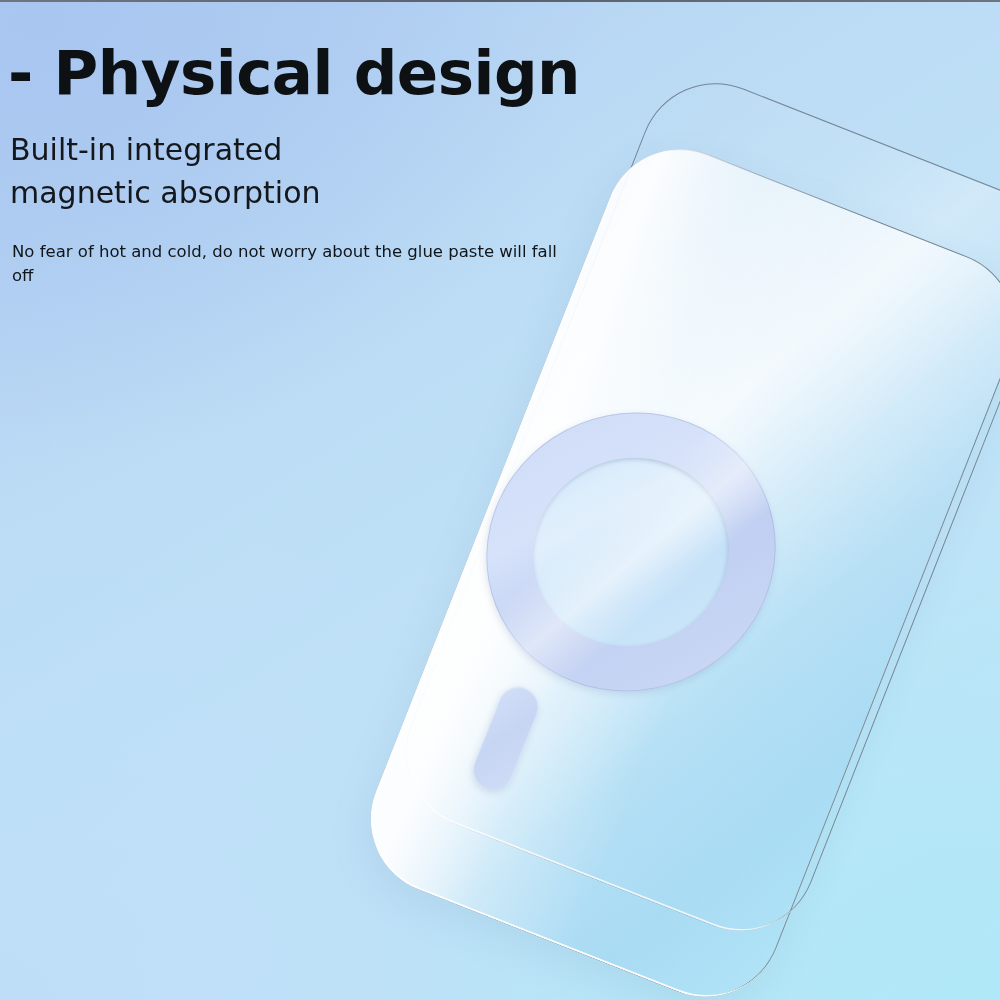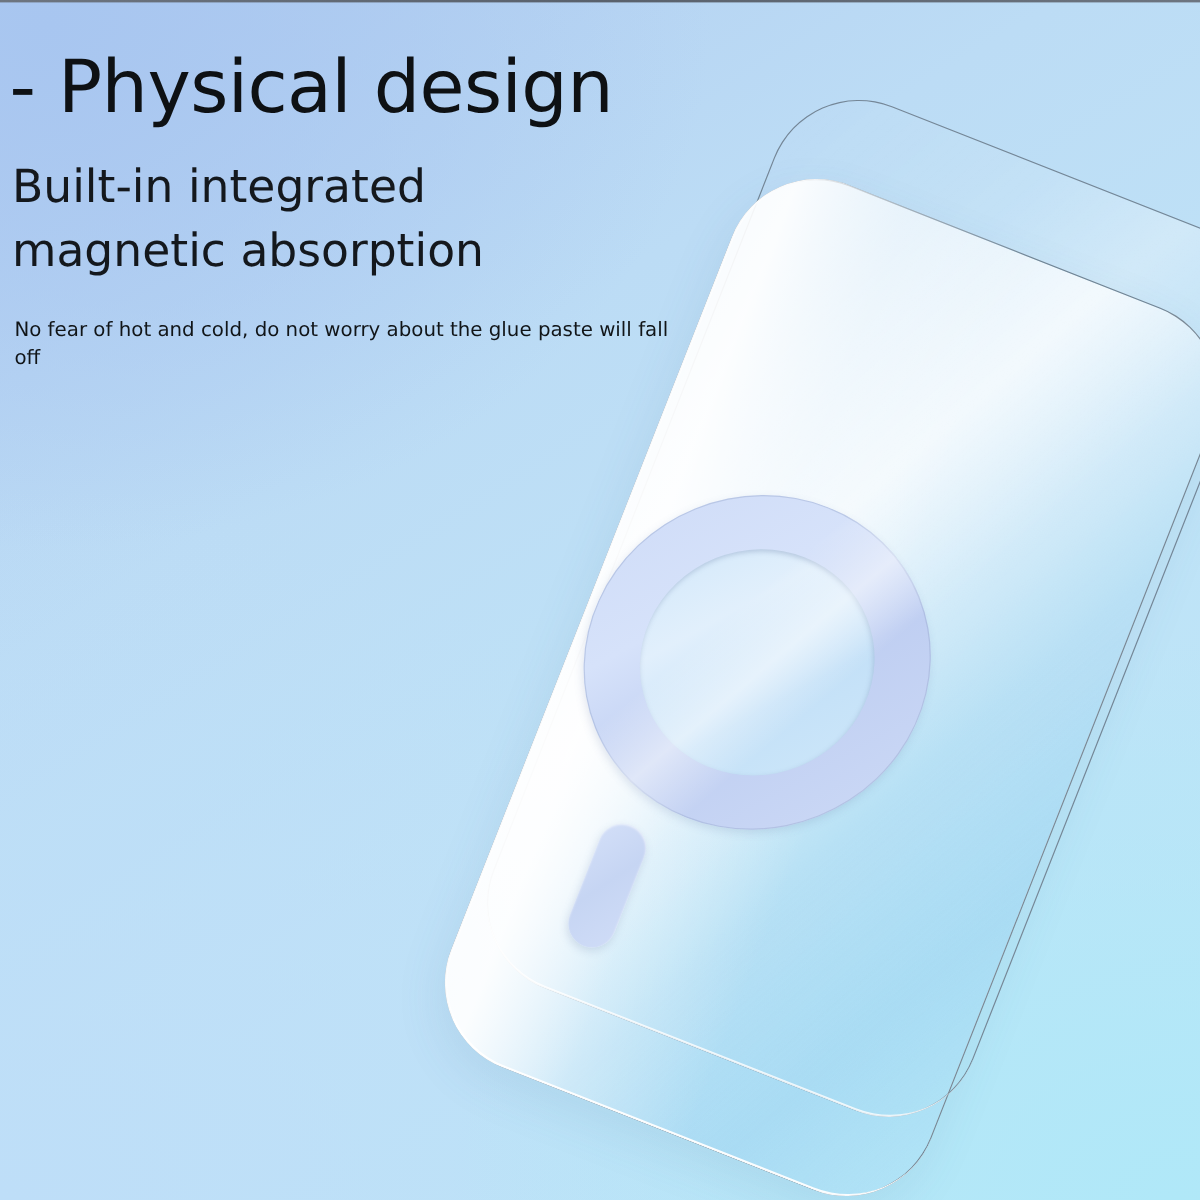--- a/index.html
+++ b/index.html
@@ -20,26 +20,26 @@
   #top-rule {
     position:absolute; left:0; top:0; width:1000px; height:2px;
     background:linear-gradient(90deg,#6d7580 0%,#59616c 50%,#6d7580 100%);
     z-index:60;
   }
 
   
   #copy { position:absolute; left:0; top:0; width:620px; z-index:50; }
   #title {
     margin-left:8px; margin-top:42px;
-    font-size:61px; font-weight:400; line-height:1.0;
+    font-size:61px; font-weight:700; line-height:1.0;
     letter-spacing:-0.5px; color:#0e1114; white-space:nowrap;
   }
   #subtitle {
     margin-left:10px; margin-top:26px;
-    font-size:38px; font-weight:400; line-height:1.42;
+    font-size:30px; font-weight:400; line-height:1.42;
     color:#14181d; width:420px;
   }
   #caption {
     margin-left:12px; margin-top:26px;
     font-size:16.5px; font-weight:400; line-height:1.42;
     color:#111518; width:545px;
   }
 
   
   #product {

